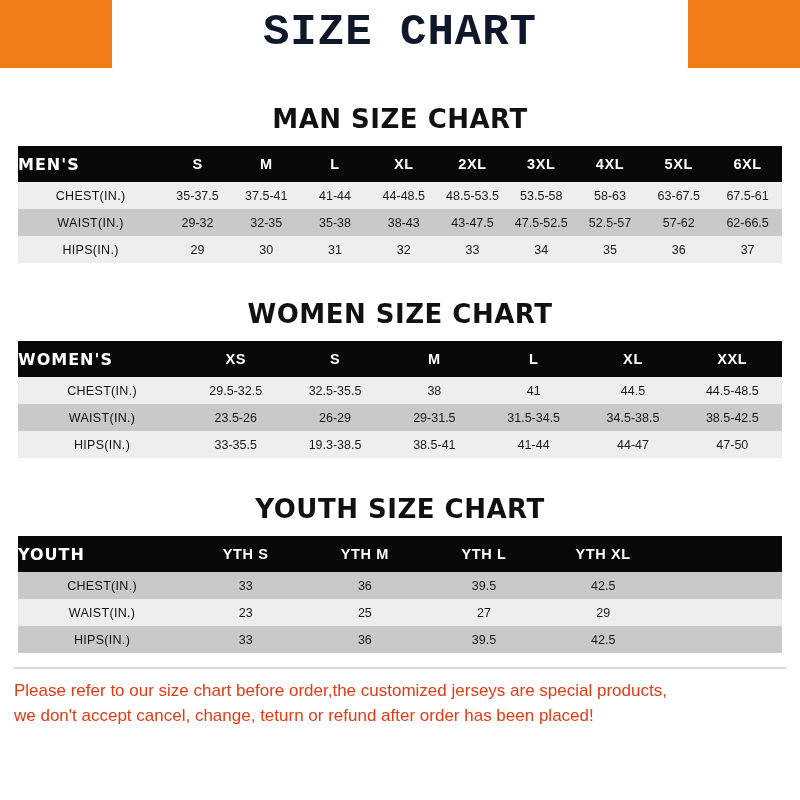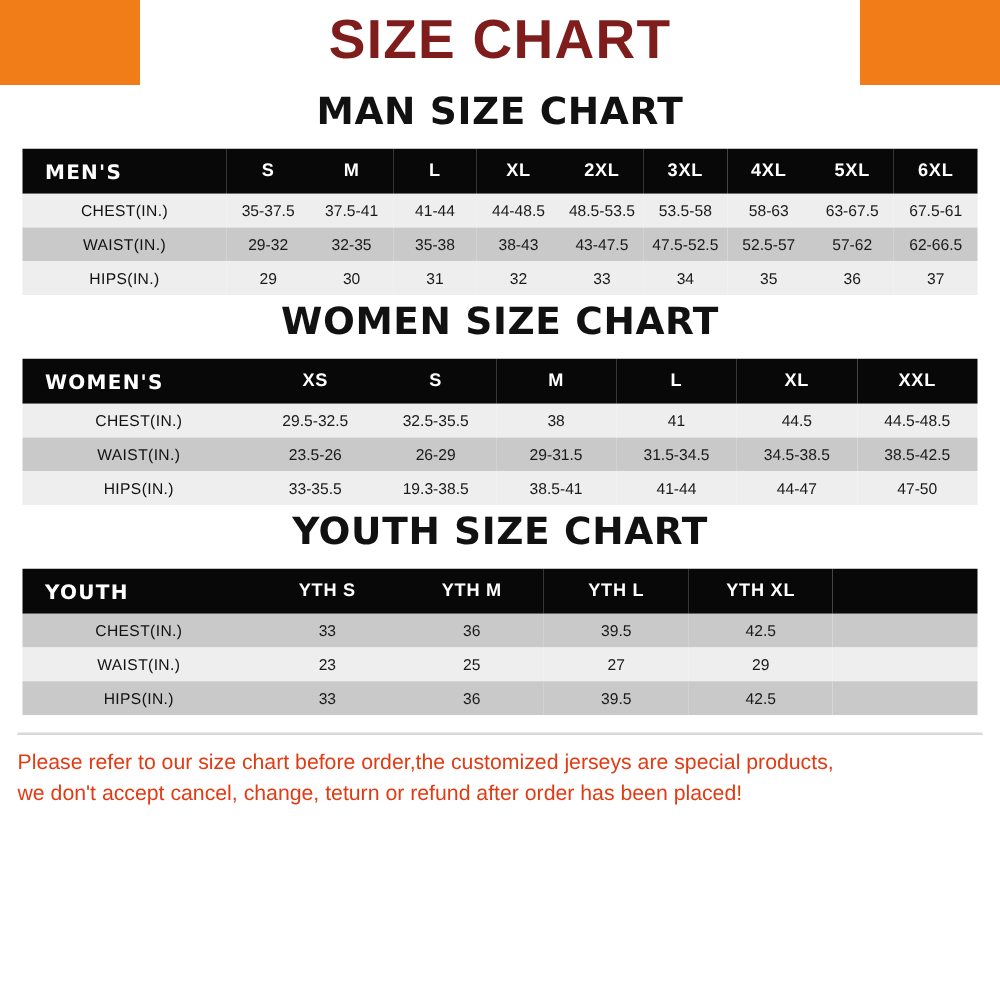--- a/index.html
+++ b/index.html
@@ -40,41 +40,41 @@
     position: absolute;
     left: 112px;
     right: 112px;
     top: 0;
     bottom: 0;
     background: #ffffff;
   }
   .banner-title {
     position: relative;
     z-index: 2;
-    font-family: Liberation Sans, sans-serif;
+    font-family: Liberation Mono, monospace;
     font-weight: bold;
     font-size: 44px;
     letter-spacing: 1px;
-    color: #7f1d1d;
+    color: #0f172a;
     line-height: 1;
     padding-bottom: 4px;
   }
 
   
   .section {
     padding: 0 18px;
   }
   .section-title {
     text-align: center;
     font-family: "DejaVu Sans", sans-serif;
     font-weight: bold;
-    font-size: 30px;
+    font-size: 26px;
     color: #111111;
     letter-spacing: 0.5px;
-    margin: 4px 0 12px 0;
+    margin: 36px 0 12px 0;
   }
   table.size-table {
     width: 100%;
     border-collapse: collapse;
     table-layout: fixed;
   }
   table.size-table th,
   table.size-table td {
     text-align: center;
     font-size: 12.5px;
@@ -87,21 +87,20 @@
   table.size-table thead th {
     background: #080808;
     color: #ffffff;
     font-size: 14.5px;
     height: 36px;
     font-weight: bold;
     letter-spacing: 0.6px;
   }
   table.size-table thead th.row-label {
     text-align: left;
-    padding-left: 18px;
     font-family: "DejaVu Sans", sans-serif;
     font-size: 16px;
     letter-spacing: 1px;
   }
   table.size-table tbody tr.light td {
     background: #eeeeee;
   }
   table.size-table tbody tr.dark td {
     background: #c9c9c9;
   }

